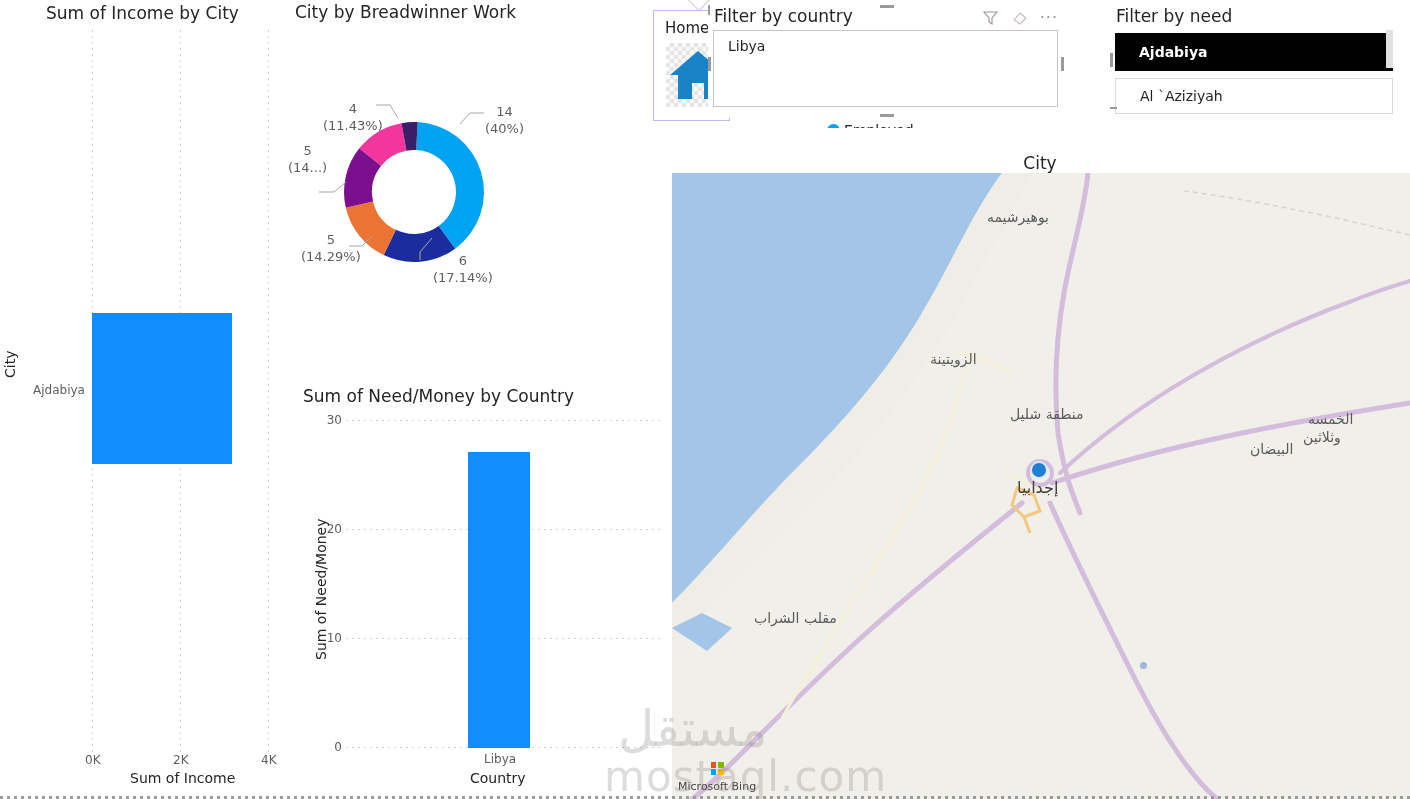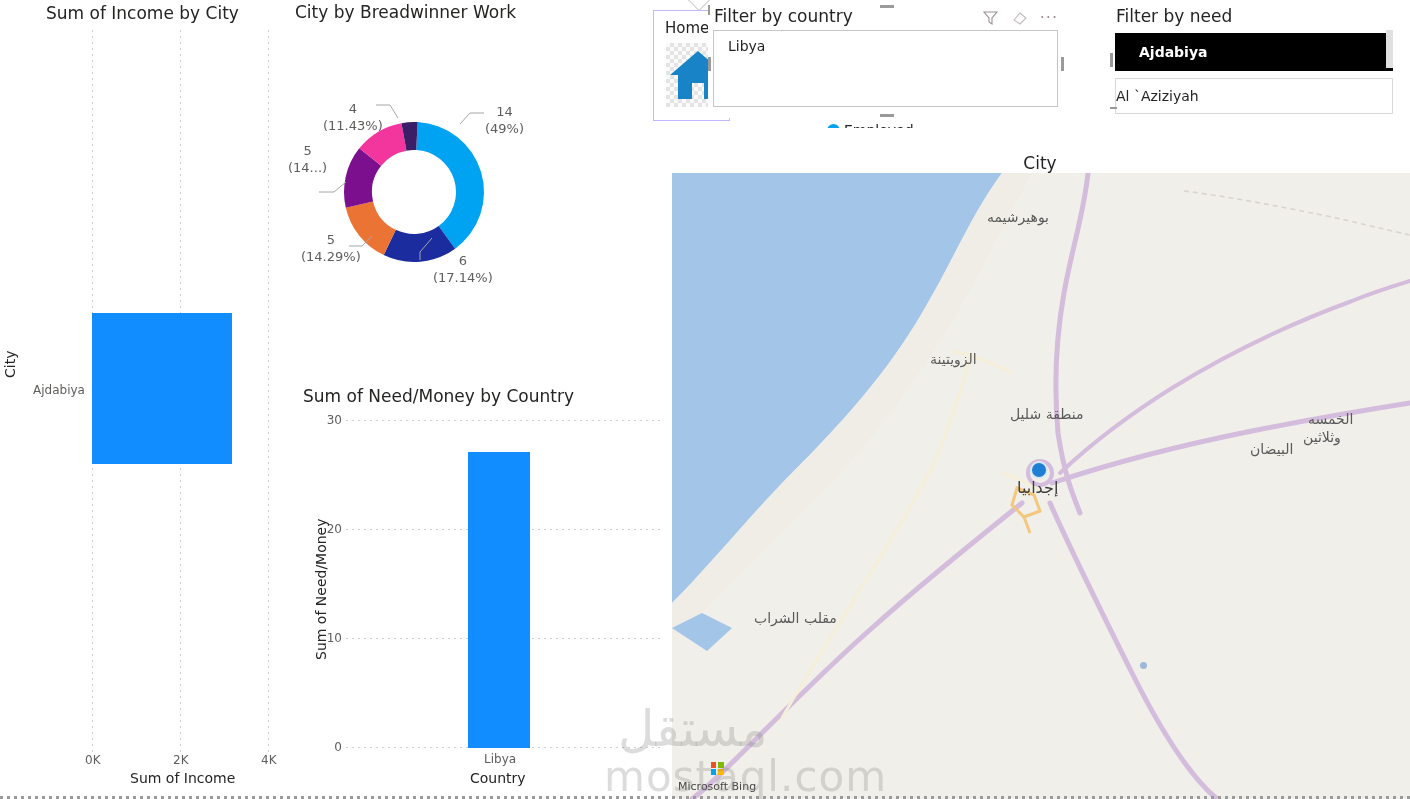--- a/index.html
+++ b/index.html
@@ -82,21 +82,21 @@
   .selhandle { position: absolute; background: #9a9a9a; }
 
   
   #cityFilterCard { position: absolute; left: 1110px; top: 3px; width: 300px; height: 115px; background: #fff; }
   #cityFilterTitle { left: 6px; top: 3px; }
   #cityItemSel { position: absolute; left: 5px; top: 30px; width: 278px; height: 38px;
       background: #000; display: flex; align-items: center; }
   #cityItemSel span { color: #fff; font-size: 14px; font-weight: 600; margin-left: 24px; }
   #cityItem2 { position: absolute; left: 5px; top: 75px; width: 278px; height: 36px;
       border: 1px solid #d9d9d9; background: #fff; display: flex; align-items: center; }
-  #cityItem2 span { color: #252423; font-size: 14px; }
+  #cityItem2 span { color: #252423; font-size: 14px; margin-left: 24px; }
   #cityScroll { position: absolute; left: 1386px; top: 30px; width: 7px; height: 38px; background: #e0e0e0; }
 
   
   #mapCard { position: absolute; left: 670px; top: 128px; width: 740px; height: 671px; background: #fff; }
   #mapTitle { position: absolute; left: 0; right: 0; top: 25px; text-align: center;
       font-size: 17px; color: #252423; }
   #mapCanvas { position: absolute; left: 2px; top: 45px; width: 738px; height: 626px;
       overflow: hidden; background: #F1EFE9; }
   .maplbl { position: absolute; font-size: 14px; color: #5a5a5a; white-space: nowrap;
       direction: rtl; font-family: "DejaVu Sans", sans-serif; }
@@ -173,21 +173,21 @@
       <g stroke="#a6a6a6" stroke-width="1" fill="none">
         <path d="M 190 33 L 176 33 L 166 44"></path>
         <path d="M 126 180 L 126 172 L 138 158"></path>
         <path d="M 55 166 L 68 166 L 78 156"></path>
         <path d="M 25 112 L 40 112 L 52 102"></path>
         <path d="M 82 25 L 96 25 L 104 38"></path>
       </g>
     </svg>
 
     <div class="dlabel" style="left:196px; top:103px;">
-      <span>14</span><br><span>(49%)</span>
+      <span>14</span><br><span>(40%)</span>
     </div>
     <div class="dlabel" style="left:144px; top:252px;">
       <span>6</span><br><span>(17.14%)</span>
     </div>
     <div class="dlabel" style="left:12px; top:231px;">
       <span>5</span><br><span>(14.29%)</span>
     </div>
     <div class="dlabel" style="left:-1px; top:142px;">
       <span>5</span><br><span>(14...)</span>
     </div>

